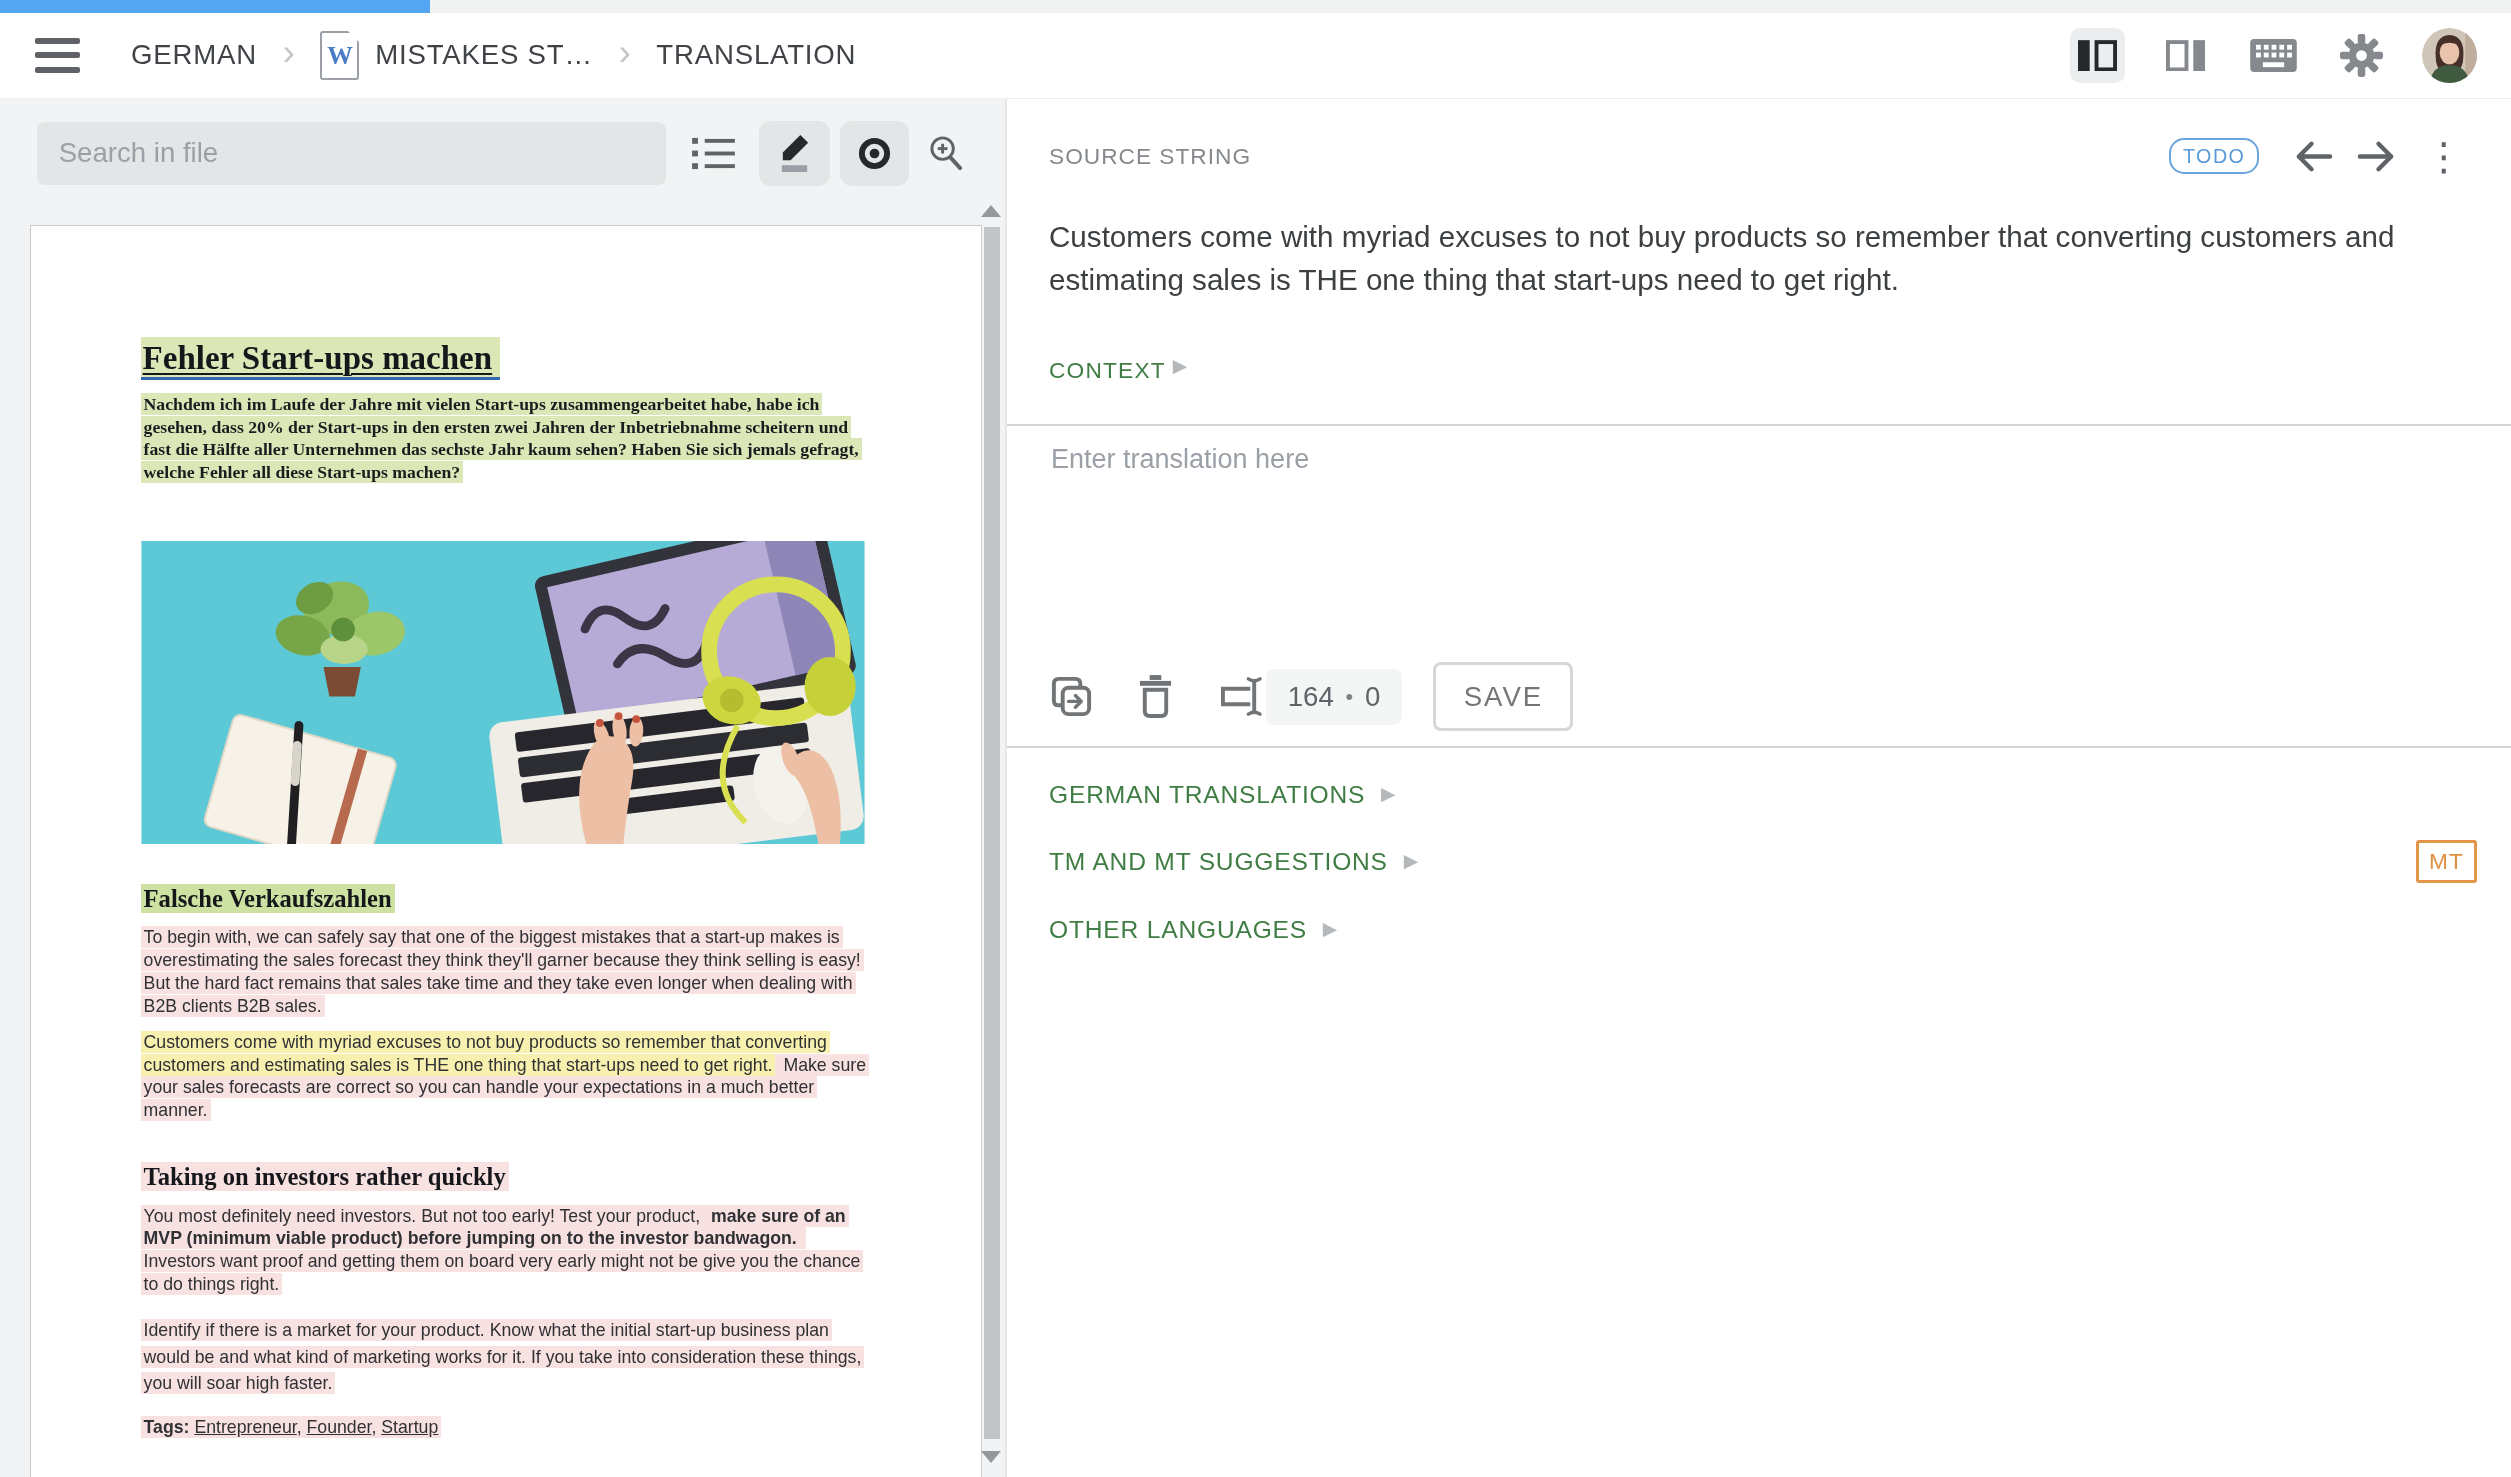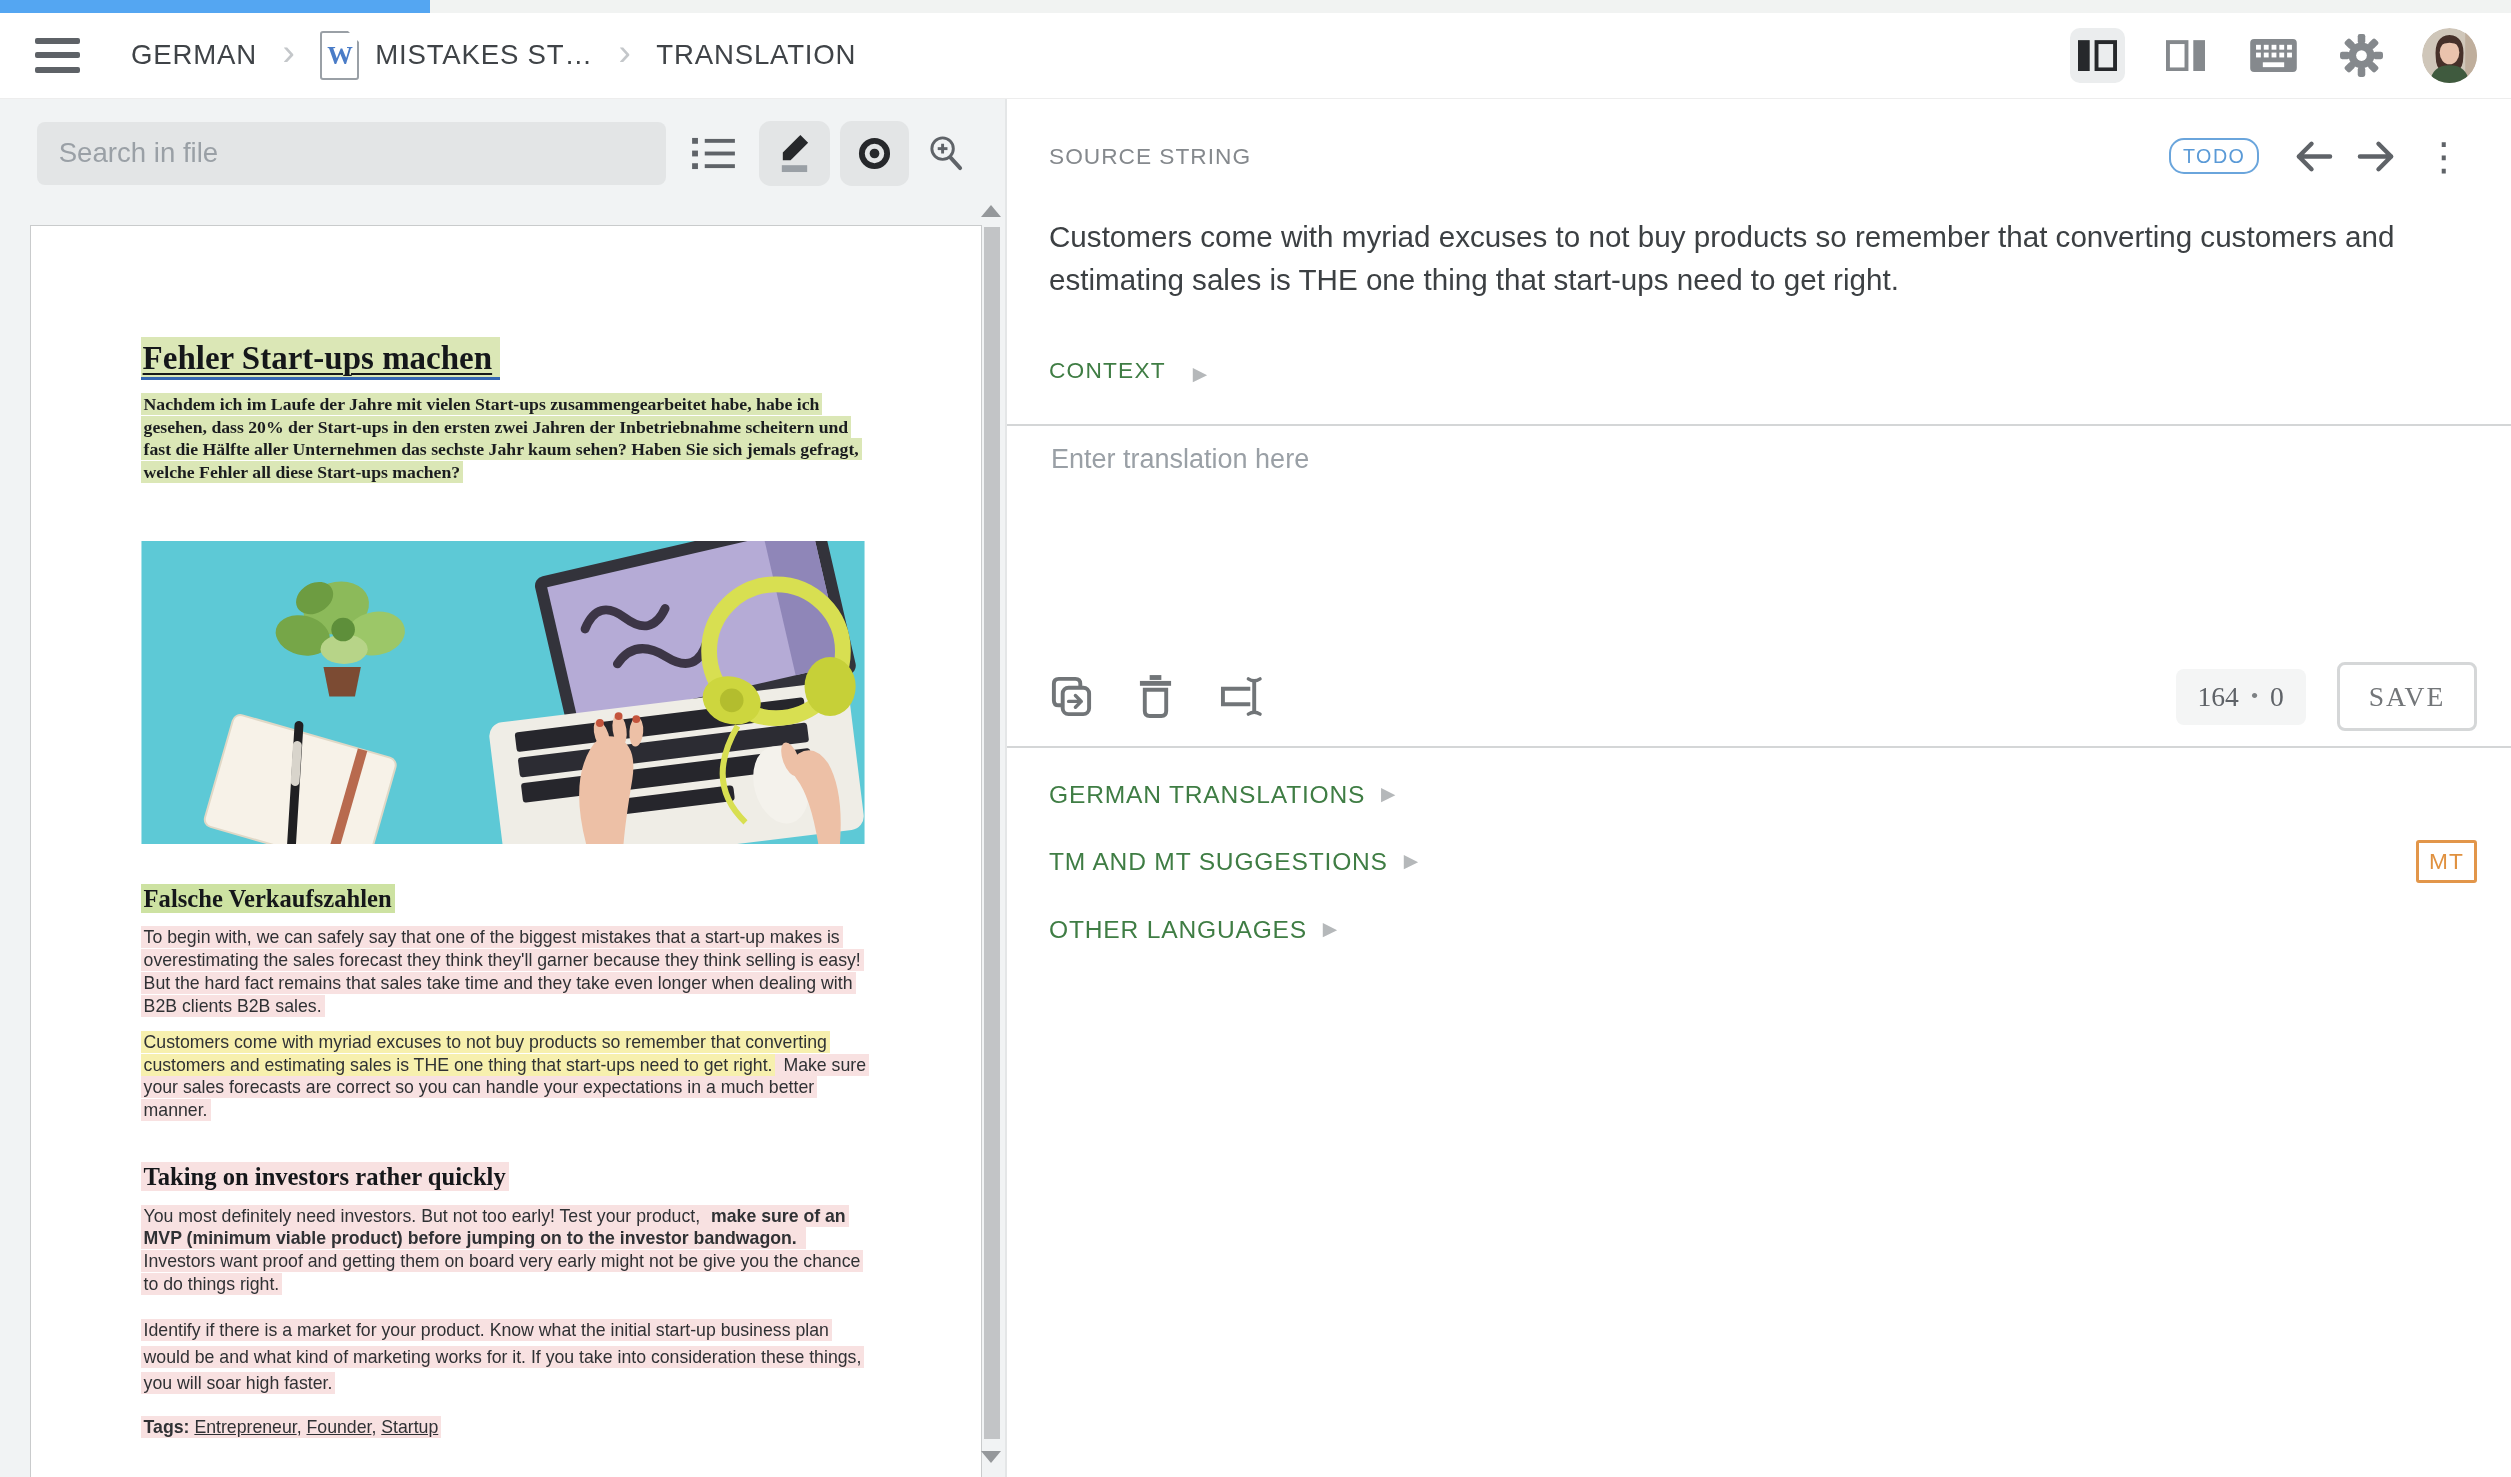--- a/index.html
+++ b/index.html
@@ -81,32 +81,32 @@
   .right-panel{position:absolute;top:99px;left:1005px;width:1507px;height:1379px;background:#fff;
                border-left:2px solid #e4e6e7;box-sizing:border-box;}
   .rp-header{position:absolute;top:27.6px;left:42px;right:35px;height:59px;display:flex;align-items:center;}
   .src-label{font-size:22.7px;letter-spacing:1px;color:#85898d;flex-grow:1;}
   .todo-badge{border:2px solid #6aa5dc;border-radius:15px;color:#5a9ad7;font-size:19.7px;
               letter-spacing:1.5px;padding:4.9px 11.8px;font-weight:500;margin-right:29.6px;}
   .nav-arrow{width:47px;height:47px;display:flex;align-items:center;justify-content:center;cursor:pointer;}
   .more-menu{font-size:39px;color:#5f6368;line-height:0.8;padding:0 13.8px;cursor:pointer;margin-left:9.9px;}
   .source-text{position:absolute;top:116px;left:42px;width:1374px;font-size:29.6px;line-height:43px;
                color:#3c4043;}
-  .context-row{position:absolute;top:258px;left:42px;display:flex;align-items:flex-end;gap:27px;cursor:pointer;}
+  .context-row{position:absolute;top:258px;left:42px;display:flex;align-items:flex-start;gap:7px;cursor:pointer;}
   .green-label{font-size:22.7px;letter-spacing:1.2px;color:#3f7d44;font-weight:500;}
   .expander{font-size:18.7px;color:#b5b8ba;line-height:1;}
   .divider{position:absolute;left:0;right:0;height:2px;background:#d4d6d7;}
   .divider.d1{top:325px;}
   .divider.d2{top:647px;}
   .translation-area{position:absolute;top:343px;left:42px;width:1419px;height:207px;border:none;
         outline:none;resize:none;font-family:"Liberation Sans",sans-serif;font-size:27px;
         color:#3c4043;background:transparent;}
   .translation-area::placeholder{color:#9aa0a6;}
   .actions-row{position:absolute;top:563px;left:42px;right:35px;height:69px;display:flex;
-               align-items:center;justify-content:space-between;font-family:Liberation Serif, serif;}
+               align-items:center;justify-content:flex-start;}
   .act-icons{display:flex;align-items:center;gap:43px;}
   .act-btn{cursor:pointer;display:flex;align-items:center;}
   .right-actions{display:flex;align-items:center;gap:31.5px;}
   .count-pill{height:56px;background:#f4f5f5;border-radius:7.9px;display:flex;align-items:center;
               padding:0 21.7px;font-size:27.6px;color:#5f6368;}
   .count-sep{margin:0 11.8px;font-size:21.7px;color:#7d8184;}
   .save-btn{width:134px;height:63px;background:#fff;border:3px solid #d5d7d8;border-radius:7.9px;
             font-size:27.6px;letter-spacing:2px;color:#737679;font-weight:500;display:flex;
             align-items:center;justify-content:center;cursor:pointer;}
   .section-row{position:absolute;left:42px;display:flex;align-items:center;gap:15.8px;cursor:pointer;height:39px;}

